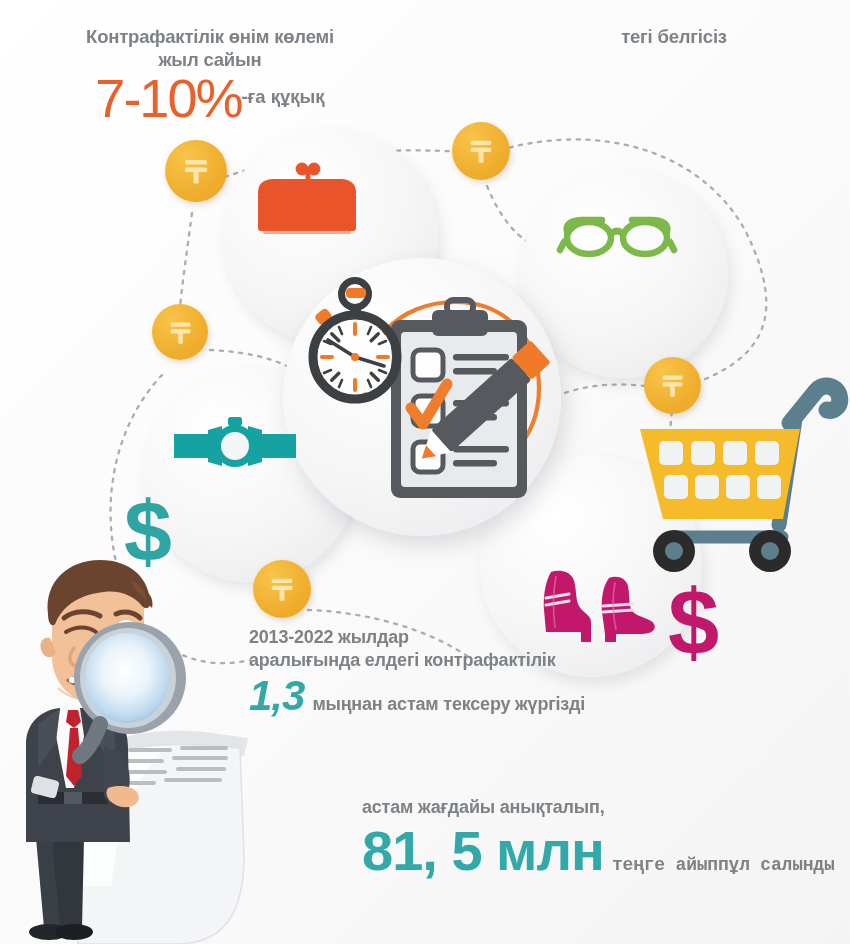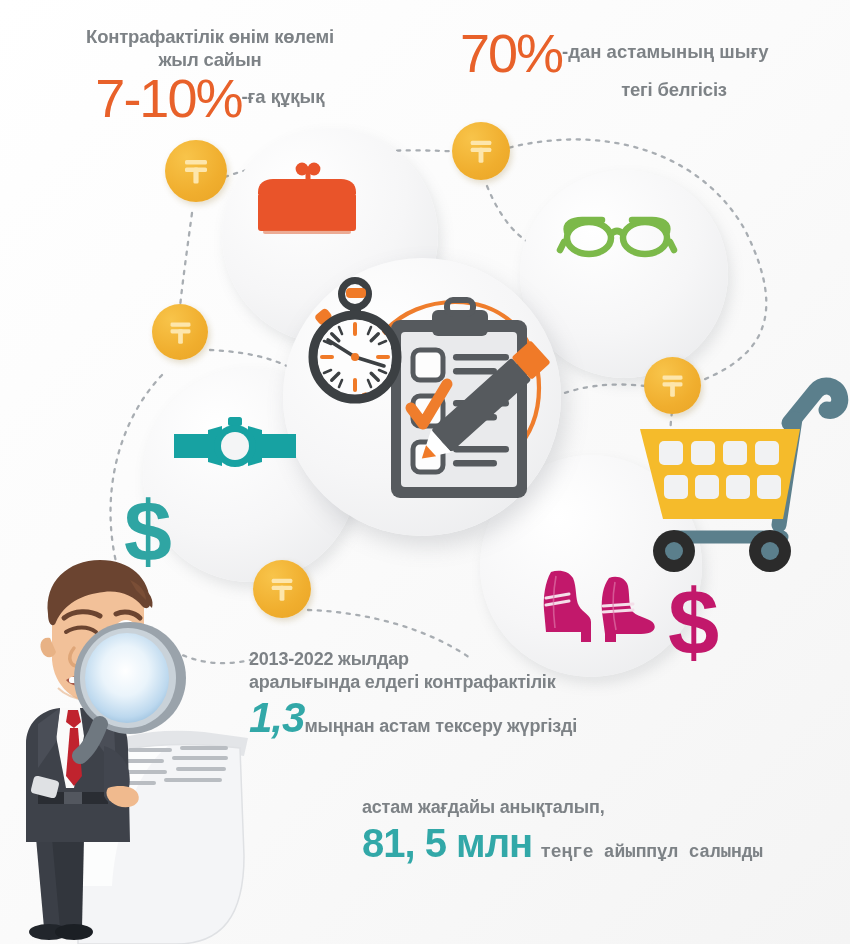--- a/index.html
+++ b/index.html
@@ -63,21 +63,21 @@
   }
   .big-teal {
     font-size: 42px;
     font-weight: bold;
     color: #32a8a8;
     line-height: 1;
     letter-spacing: -1px;
     font-style: italic;
   }
   .big-teal-xl {
-    font-size: 40px;
+    font-size: 56px;
     font-weight: bold;
     color: #32a8a8;
     line-height: 1;
     letter-spacing: -1px;
   }
 
   
   .disc {
     border-radius: 50%;
     background: radial-gradient(circle at 35% 28%, #ffffff 0%, #f6f6f7 52%, #e7e8ea 100%);
@@ -346,31 +346,28 @@
 
   <div class="abs layer-text hl-block" style="left:45px;top:26px;">
     <span class="hl-line">Контрафактілік өнім көлемі</span>
     <span class="hl-line">жыл сайын</span>
     <div style="margin-top:2px;white-space:nowrap;">
       <span class="big-orange">7-10%</span><span class="suffix-gray">-ға құқық</span>
     </div>
   </div>
 
   <div class="abs layer-text" style="left:450px;top:26px;width:390px;text-align:center;">
-    <div style="margin-top:2px;white-space:nowrap;text-align:left;padding-left:10px;">
-      <span class="big-orange">70%</span><span class="suffix-gray">-дан астамының шығу</span>
-    </div>
     <span class="hl-line" style="text-align:center;margin-left:58px;">тегі белгісіз</span>
   </div>
 
-  <div class="abs layer-text" style="left:249px;top:648px;width:440px;">
+  <div class="abs layer-text" style="left:249px;top:626px;width:440px;">
     <span class="stat-line">2013-2022 жылдар</span>
     <span class="stat-line">аралығында елдегі контрафактілік</span>
     <div style="white-space:nowrap;margin-top:2px;">
-      <span class="big-teal">1,3</span><span class="stat-line" style="display:inline;margin-left:0;">мыңнан астам тексеру жүргізді</span>
+      <span class="big-teal">1,3</span><span class="stat-line" style="display:inline;margin-left:8px;">мыңнан астам тексеру жүргізді</span>
     </div>
   </div>
 
   <div class="abs layer-text" style="left:362px;top:790px;width:488px;">
     <span class="stat-line" style="margin-top:6px;">астам жағдайы анықталып,</span>
     <div style="white-space:nowrap;margin-top:4px;">
       <span class="big-teal-xl">81, 5 млн</span><span class="stat-line" style="display:inline;margin-left:8px;font-family:Liberation Mono, monospace;">теңге айыппұл салынды</span>
     </div>
   </div>
 

